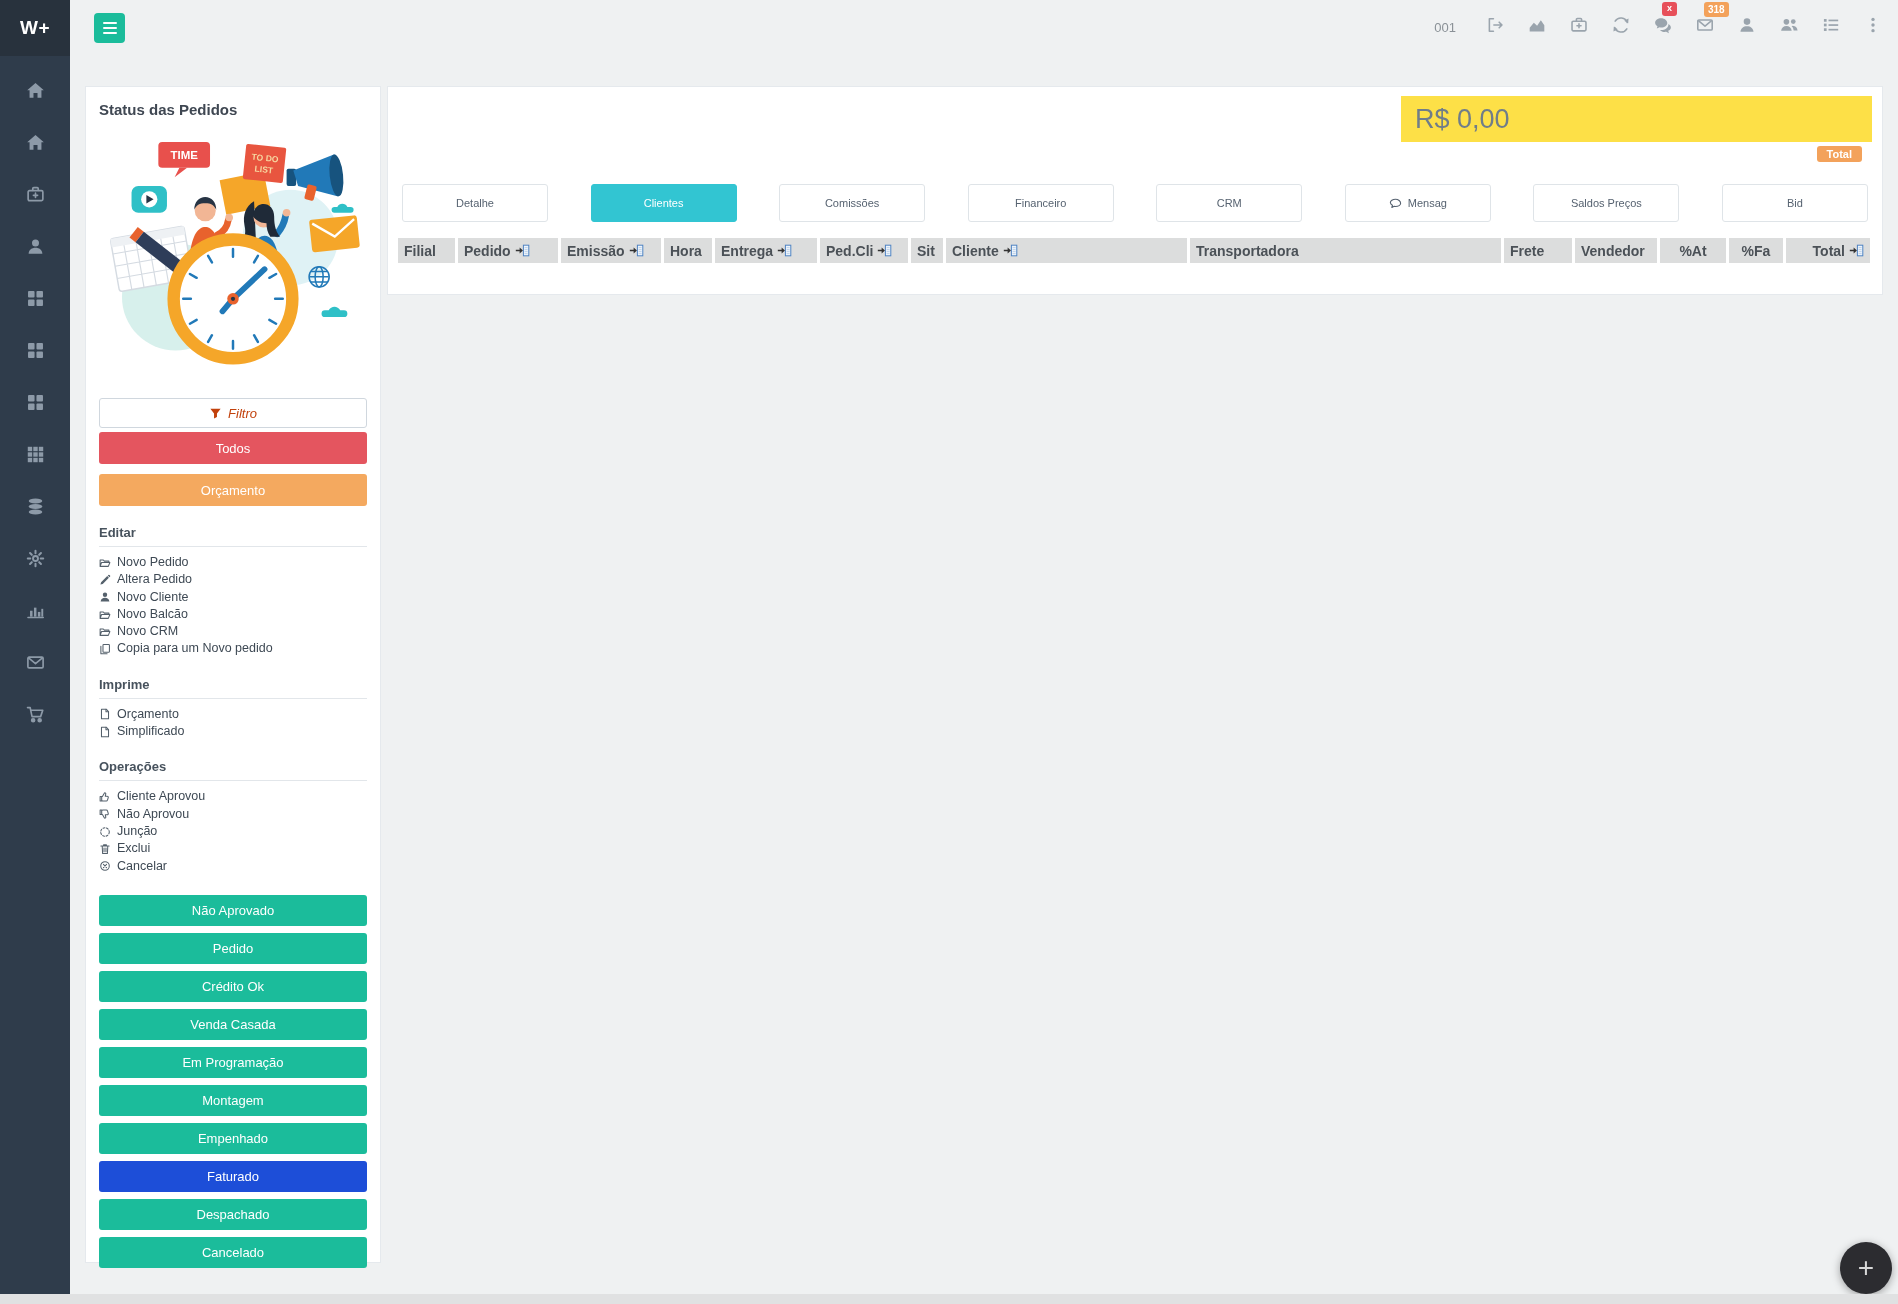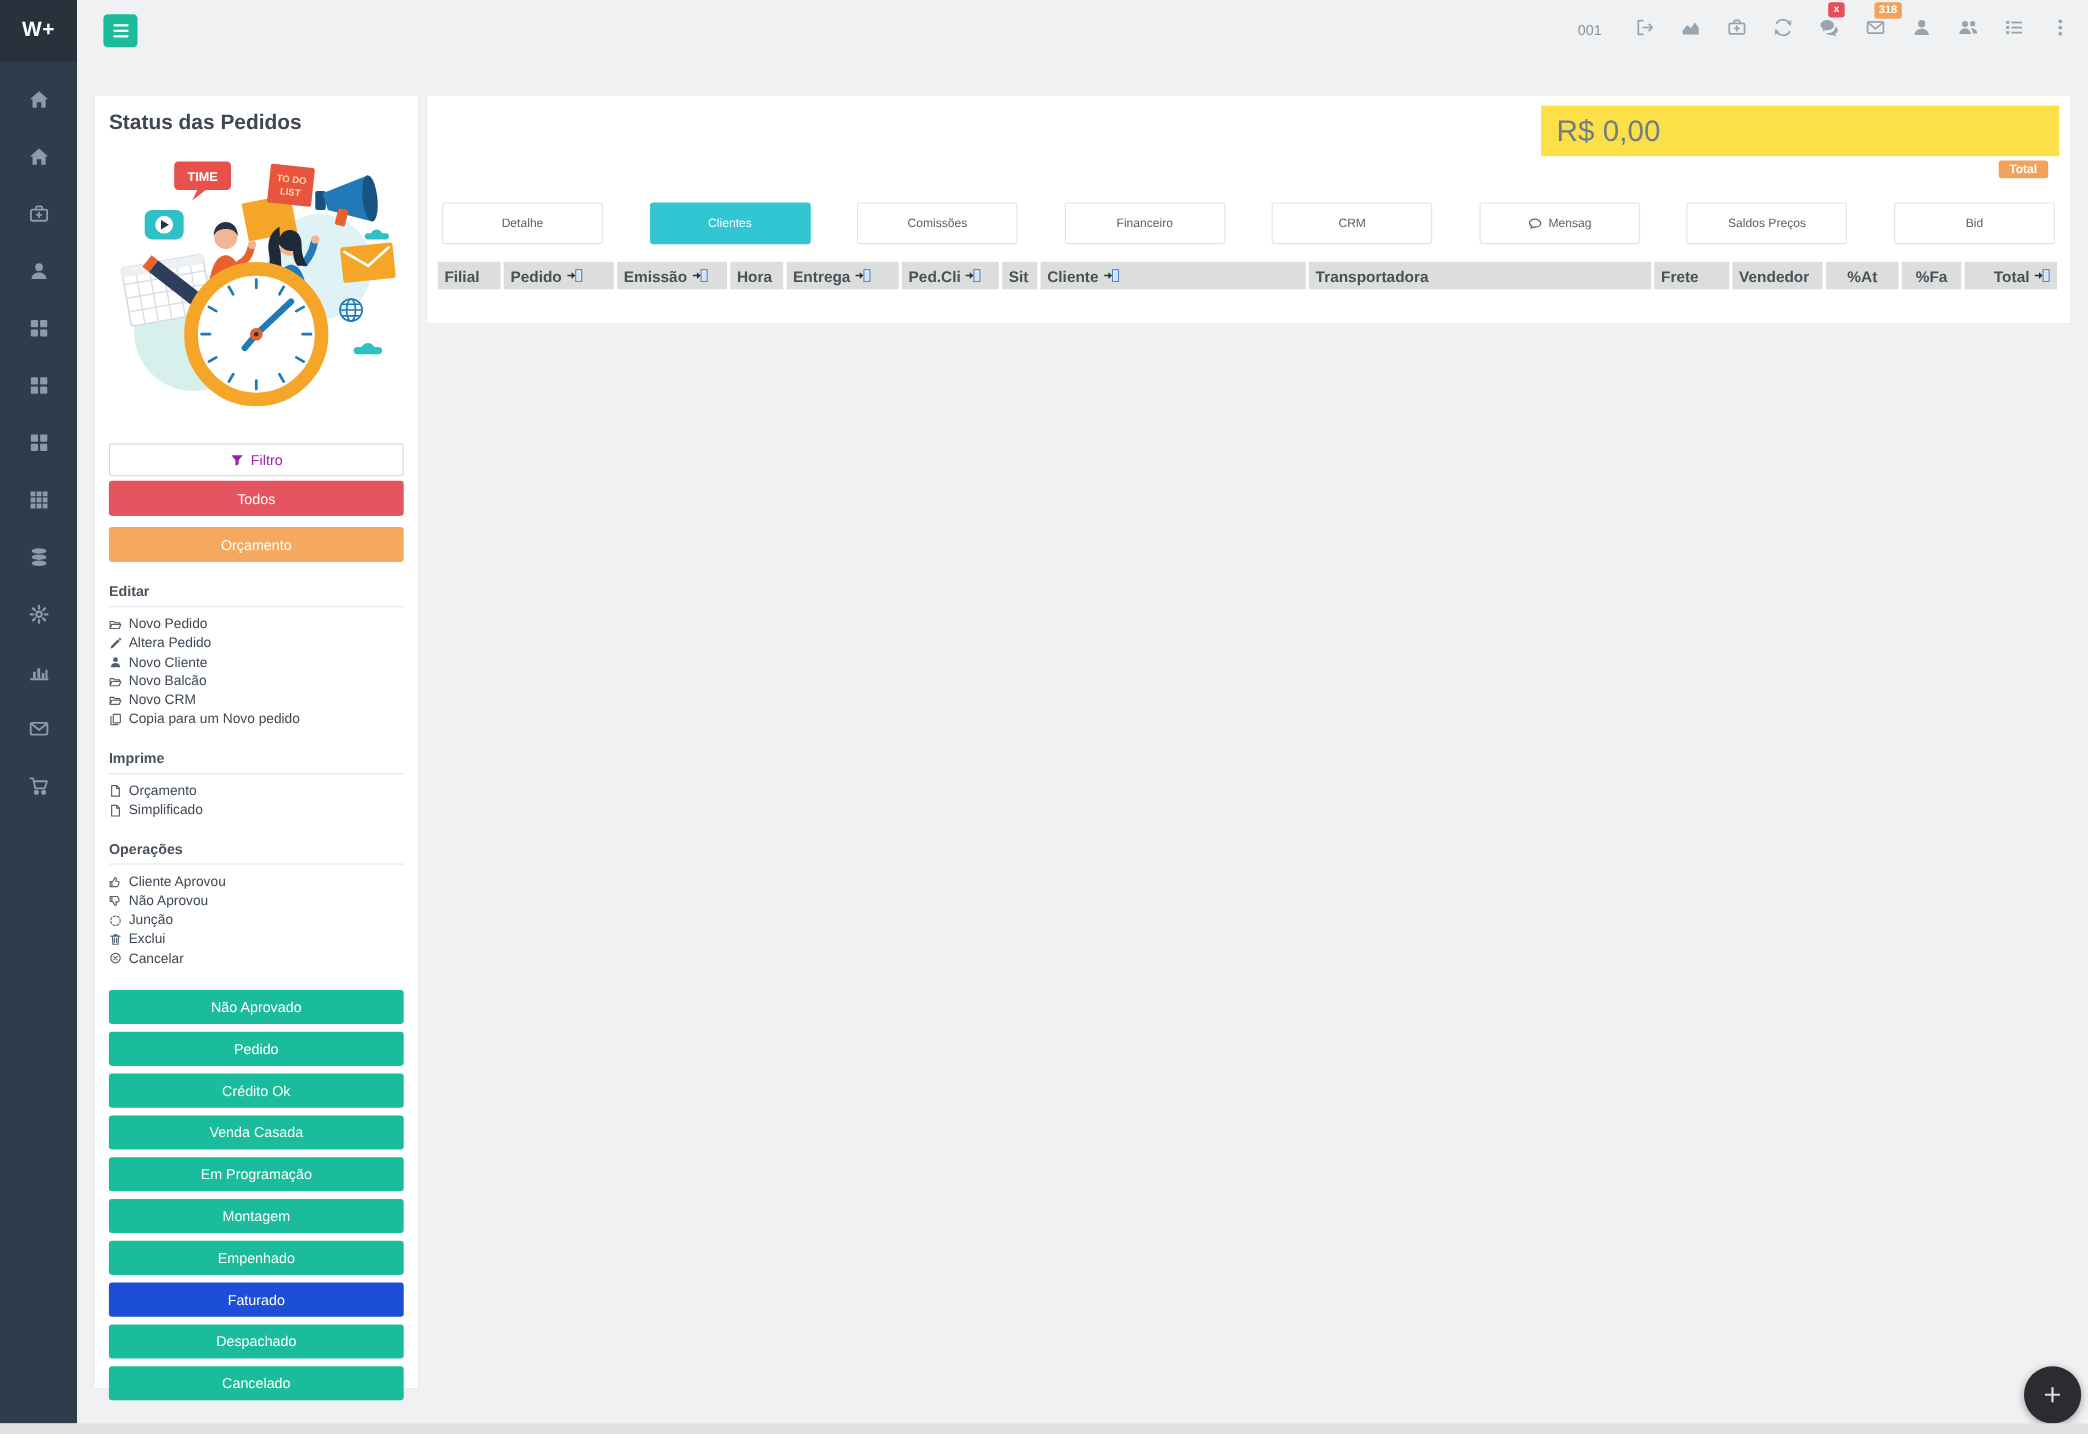--- a/index.html
+++ b/index.html
@@ -24,24 +24,24 @@
   .badge { position:absolute; top:-14px; left:8px; color:#fff; font-size:9px; font-weight:bold; border-radius:3px; padding:2px 5px; line-height:1.1; }
   .badge-red { background:#e7505a; }
   .badge-orange { background:#f3a25b; padding:2px 4px; font-size:10px; }
 
   
   .card { position:absolute; background:#fff; border:1px solid #e5e9ed; }
   .left-card { left:85px; top:86px; width:296px; height:1177px; padding:14px 13px; }
   .right-card { left:387px; top:86px; width:1496px; height:209px; }
 
   
-  .panel-title { font-size:19px; color:#3f4752; font-weight:600; margin-bottom:8px; }
+  .panel-title { font-size:15px; color:#3f4752; font-weight:600; margin-bottom:8px; }
   .illus { width:268px; height:250px; margin:0 auto; display:block; }
   .btn { display:flex; align-items:center; justify-content:center; border-radius:3px; font-size:13px; cursor:pointer; }
-  .filter-btn { margin-top:22px; height:30px; background:#fff; border:1px solid #d0d7de; color:#a21caf; gap:6px; }
+  .filter-btn { margin-top:22px; height:30px; background:#fff; border:1px solid #d0d7de; color:#c2410c; gap:6px;font-style:italic; }
   .quick-btn { height:32px; color:#fff; }
   .quick-red { margin-top:4px; background:#e4555f; }
   .quick-orange { margin-top:10px; background:#f4a95f; }
   .sec-title { margin-top:19px; font-size:13px; font-weight:bold; color:#47525d; padding-bottom:6px; border-bottom:1px solid #e2e6ea; margin-bottom:7px; }
   .link-item { display:flex; align-items:center; gap:6px; font-size:12.5px; color:#3e4954; line-height:17.3px; cursor:pointer; }
   .link-item .icn { color:#55616c; font-size:12px; }
   .status-list { margin-top:16px; }
   .status-btn { height:31px; margin-bottom:7px; background:#1bbc9b; color:#fff; }
 
   

